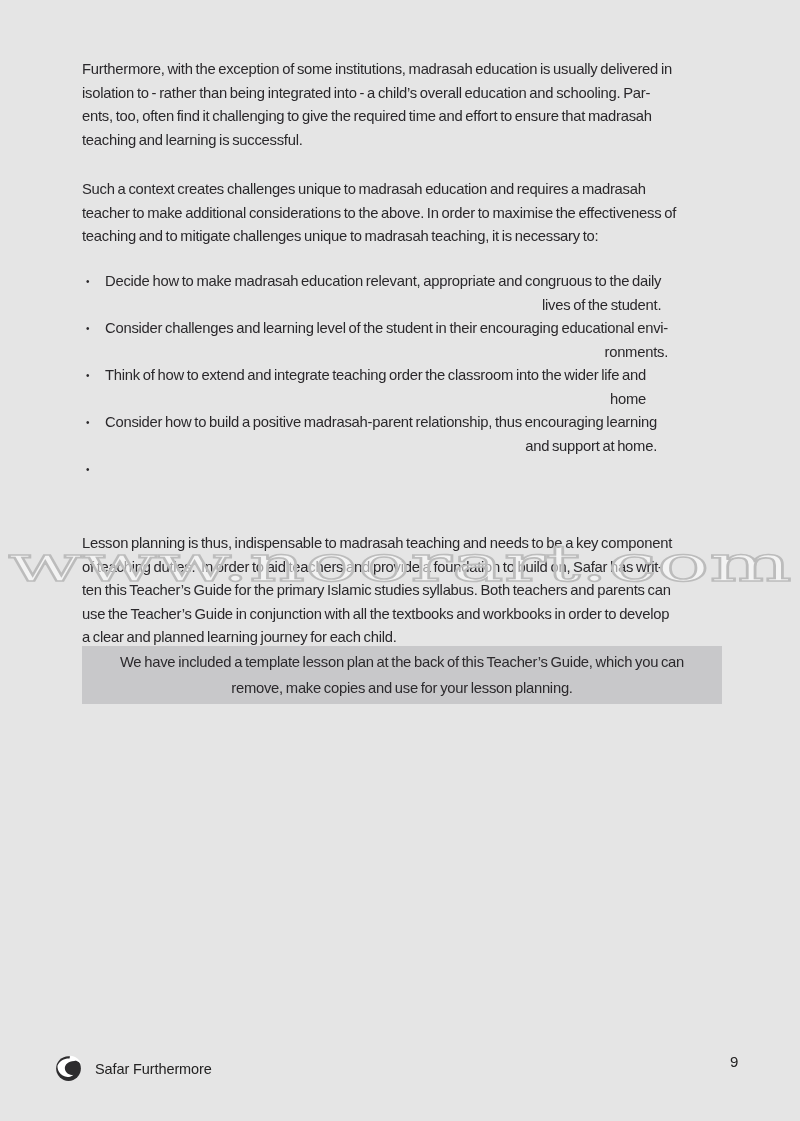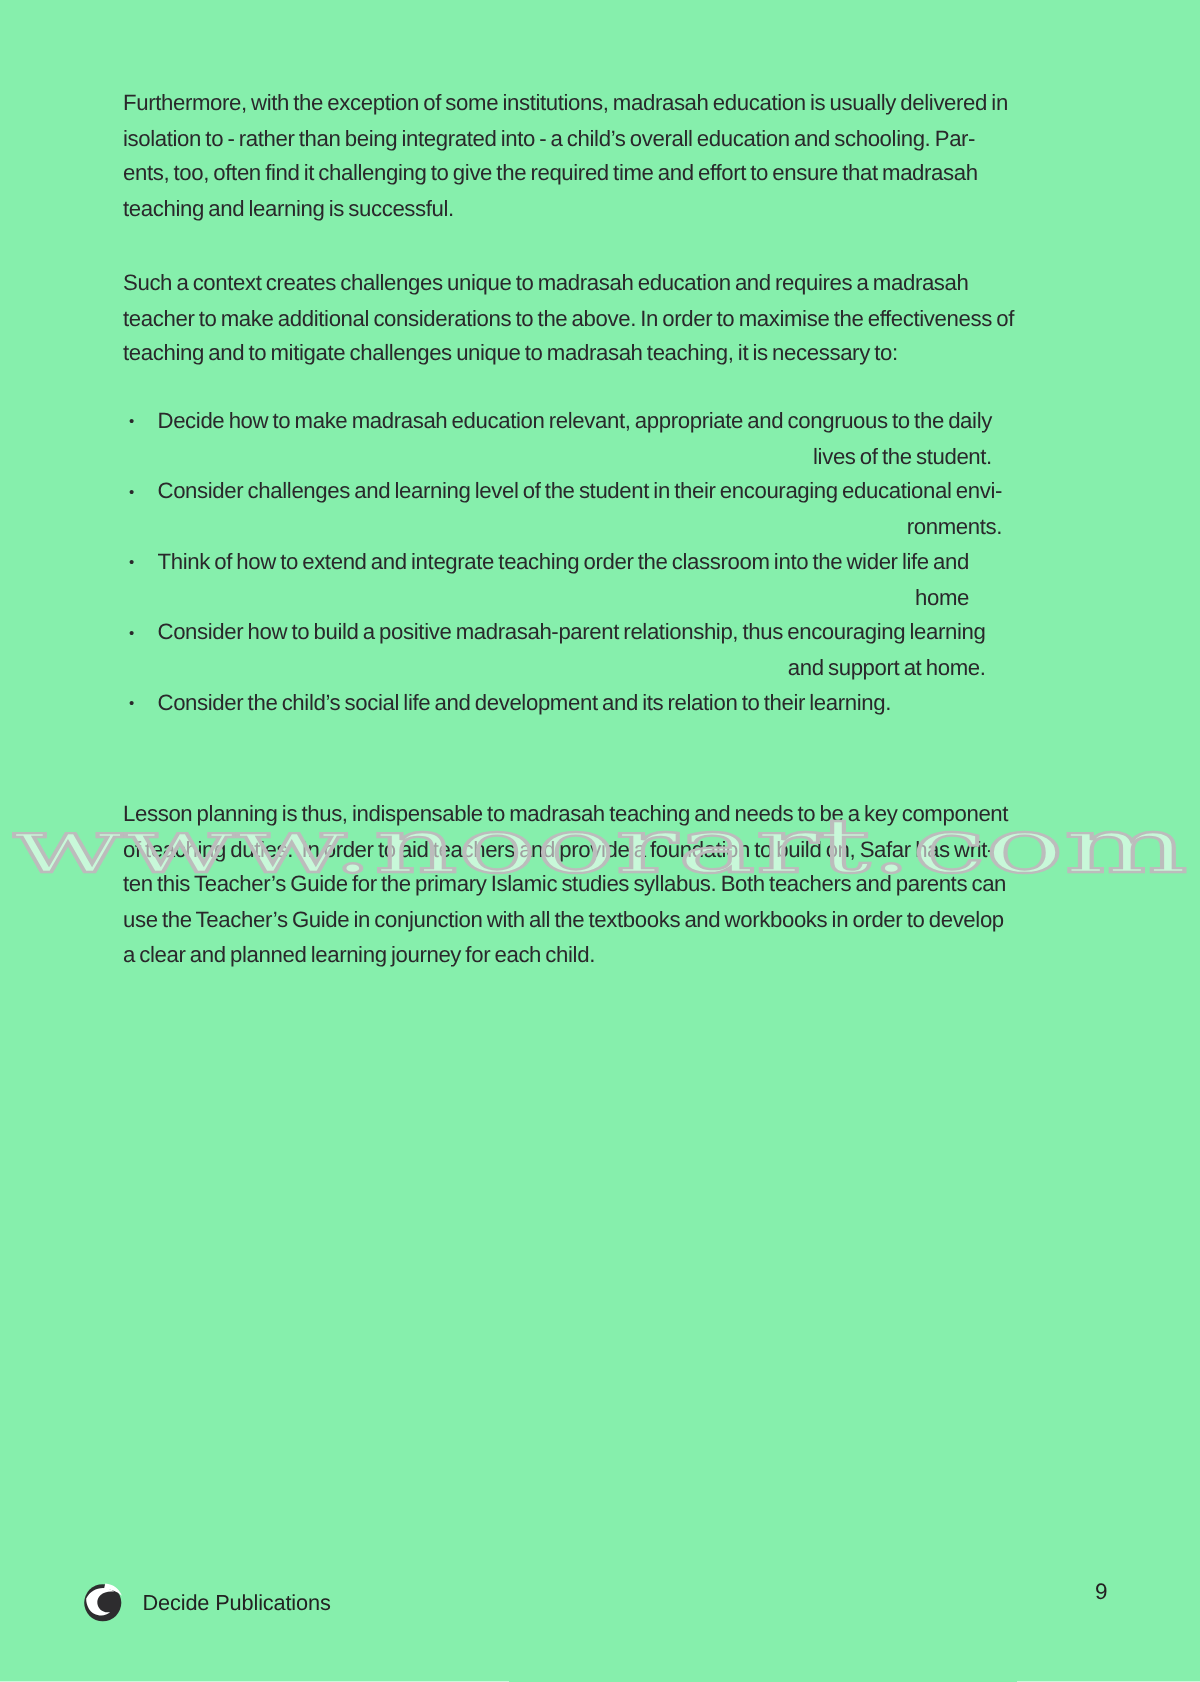--- a/index.html
+++ b/index.html
@@ -1,19 +1,19 @@
 <!DOCTYPE html>
 <html><head>
 <meta charset="utf-8">
 <style>
   html,body{margin:0;padding:0;background:#ffffff;}
   .page{
     position:relative;
     width:800px;height:1121px;
-    background:#86efac;
+    background:#e5e5e5;
     overflow:hidden;
     font-family:"Liberation Sans", sans-serif;
     color:#2a282b;
   }
   .para{
     position:absolute;
     left:82px;
     font-size:14.8px;
     line-height:23.5px;
     letter-spacing:-0.25px;
@@ -111,38 +111,41 @@
       <span class="bullet-text">Think of how to extend and integrate teaching order the classroom into the wider life and
 home</span>
     </div>
     <div class="bullet-item">
       <span class="bullet-marker">•</span>
       <span class="bullet-text">Consider how to build a positive madrasah-parent relationship, thus encouraging learning
 and support at home.</span>
     </div>
     <div class="bullet-item">
       <span class="bullet-marker">•</span>
-      <span class="bullet-text">Consider the child’s social life and development and its relation to their learning.</span>
     </div>
   </div>
 
   <div class="para" style="top:532px">Lesson planning is thus, indispensable to madrasah teaching and needs to be a key component
 of teaching duties.  In order to aid teachers and provide a foundation to build on, Safar has writ-
 ten this Teacher’s Guide for the primary Islamic studies syllabus. Both teachers and parents can
 use the Teacher’s Guide in conjunction with all the textbooks and workbooks in order to develop
 a clear and planned learning journey for each child.</div>
 
+  <div class="note-box">
+    <div class="note-box-text">We have included a template lesson plan at the back of this Teacher’s Guide, which you can
+remove, make copies and use for your lesson planning.</div>
+  </div>
 
   <svg class="watermark" viewBox="0 0 800 72">
     <text x="8" y="48" font-family="DejaVu Serif, serif" font-size="50" textLength="784" lengthAdjust="spacingAndGlyphs" fill="#ffffff" fill-opacity="0.55" stroke="#bcbcbc" stroke-width="1.6">www.noorart.com</text>
   </svg>
 
   <svg class="footer-logo" viewBox="0 0 24 24">
     <circle cx="12" cy="12" r="11" fill="#2d2c2e"></circle>
     <path d="M 2.2 9.5 C 5.2 3.2 13.2 1.2 18.8 5.4 C 12.4 4.6 8.4 8.2 8.8 12.3 C 9.1 15.7 12.4 18.4 16.4 17.5 C 12.8 21.0 6.2 19.8 3.6 15.2 C 2.6 13.4 2.1 11.4 2.2 9.5 Z" fill="#ffffff"></path>
     <path d="M 13.5 0.6 C 18.2 1.0 21.9 3.8 23.3 7.8 C 19.6 4.6 16.1 3.8 12.6 4.3 Z" fill="#ffffff"></path>
   </svg>
 
-  <div class="footer-publisher">Decide Publications</div>
+  <div class="footer-publisher">Safar Furthermore</div>
 
   <div class="page-number">9</div>
 
 </div>
 
 </body></html>

